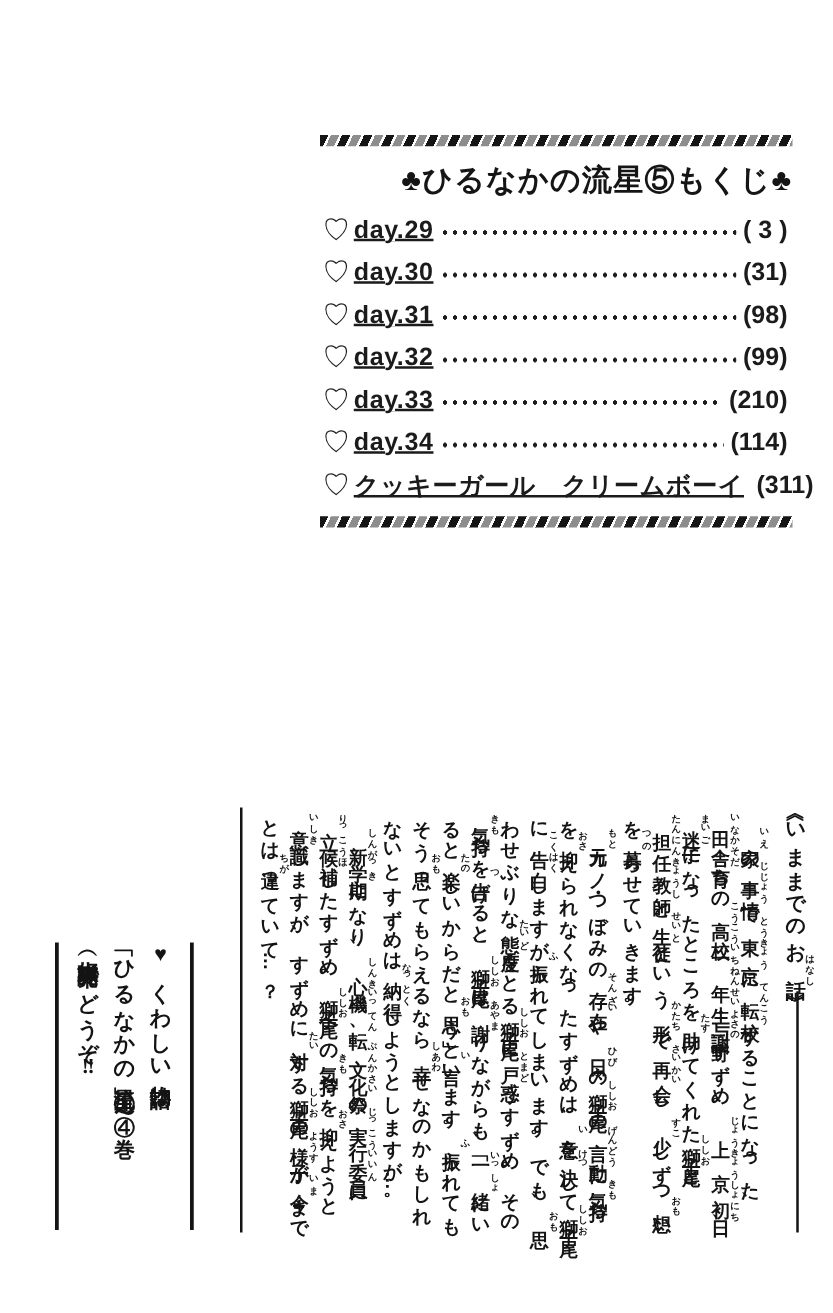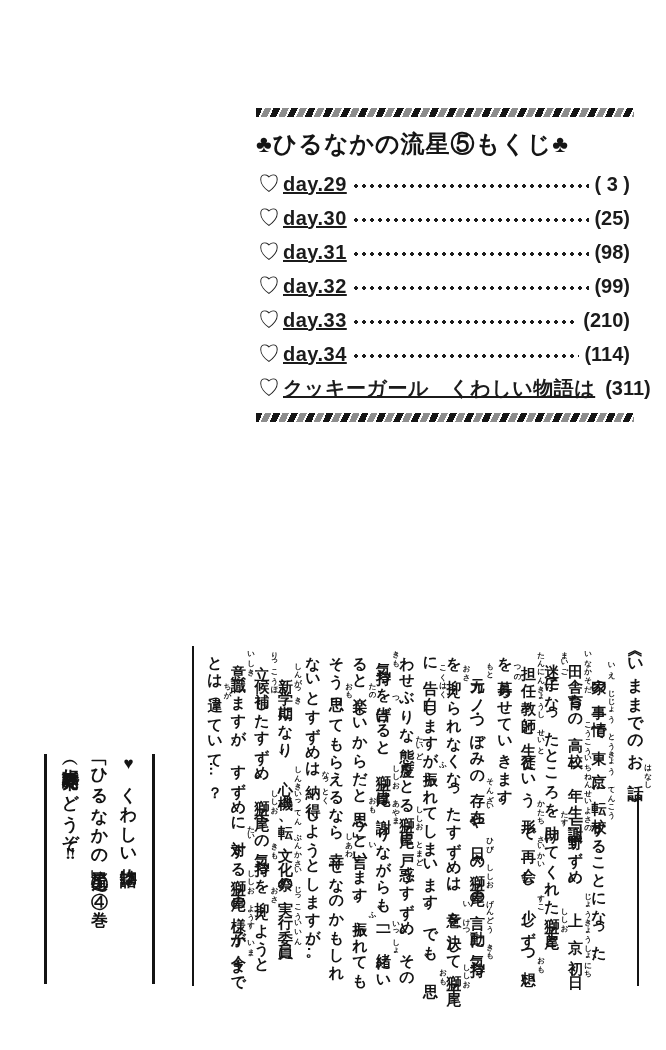--- a/index.html
+++ b/index.html
@@ -10,21 +10,21 @@
   }
 
   
   .toc{position:absolute;left:256px;top:108px;width:378px;}
   .rope{
     height:9px;
     background:repeating-linear-gradient(115deg,
       #151515 0 6px,#ffffff 6px 8px,#8d8d8d 8px 14px,#ffffff 14px 16px);
   }
   .toc-title{
-    margin:11px 0 7px;text-align:left;
+    margin:11px 0 7px;text-align:right;
     font-size:24px;font-weight:bold;letter-spacing:1px;color:#151515;
   }
   .toc-list{list-style:none;margin:0;padding:0 4px 8px 2px;}
   .toc-row{display:flex;align-items:center;height:34px;font-size:20px;color:#1b1b1b;}
   .toc-heart{font-size:22px;margin-right:3px;line-height:1;}
   .toc-label{font-weight:600;letter-spacing:0.5px;white-space:nowrap;text-decoration:underline;}
   .toc-leader{
     flex:1;height:4px;margin:4px 5px 0 5px;align-self:center;
     background-image:radial-gradient(circle,#1c1c1c 1.6px,transparent 2px);
     background-size:8px 4px;background-repeat:repeat-x;background-position:left center;
@@ -72,21 +72,21 @@
         <span class="toc-heart">♡</span>
         <span class="toc-label">day.29</span>
         <span class="toc-leader"></span>
         <span class="toc-page">( 3 )</span>
       </li>
 
       <li class="toc-row">
         <span class="toc-heart">♡</span>
         <span class="toc-label">day.30</span>
         <span class="toc-leader"></span>
-        <span class="toc-page">(25)</span>
+        <span class="toc-page">(31)</span>
       </li>
 
       <li class="toc-row">
         <span class="toc-heart">♡</span>
         <span class="toc-label">day.31</span>
         <span class="toc-leader"></span>
         <span class="toc-page">(98)</span>
       </li>
 
       <li class="toc-row">
@@ -105,21 +105,21 @@
 
       <li class="toc-row">
         <span class="toc-heart">♡</span>
         <span class="toc-label">day.34</span>
         <span class="toc-leader"></span>
         <span class="toc-page">(114)</span>
       </li>
 
       <li class="toc-row">
         <span class="toc-heart">♡</span>
-        <span class="toc-label">クッキーガール　くわしい物語は</span>
+        <span class="toc-label">クッキーガール　クリームボーイ</span>
         <span class="toc-leader"></span>
         <span class="toc-page">(311)</span>
       </li>
     </ul>
   <div class="rope"></div>
 </section>
 
 <section class="synopsis">
   <div class="syn-heading">
     <span class="syn-heading-text">《いままでのお<ruby>話<rt>はなし</rt></ruby>》</span>

